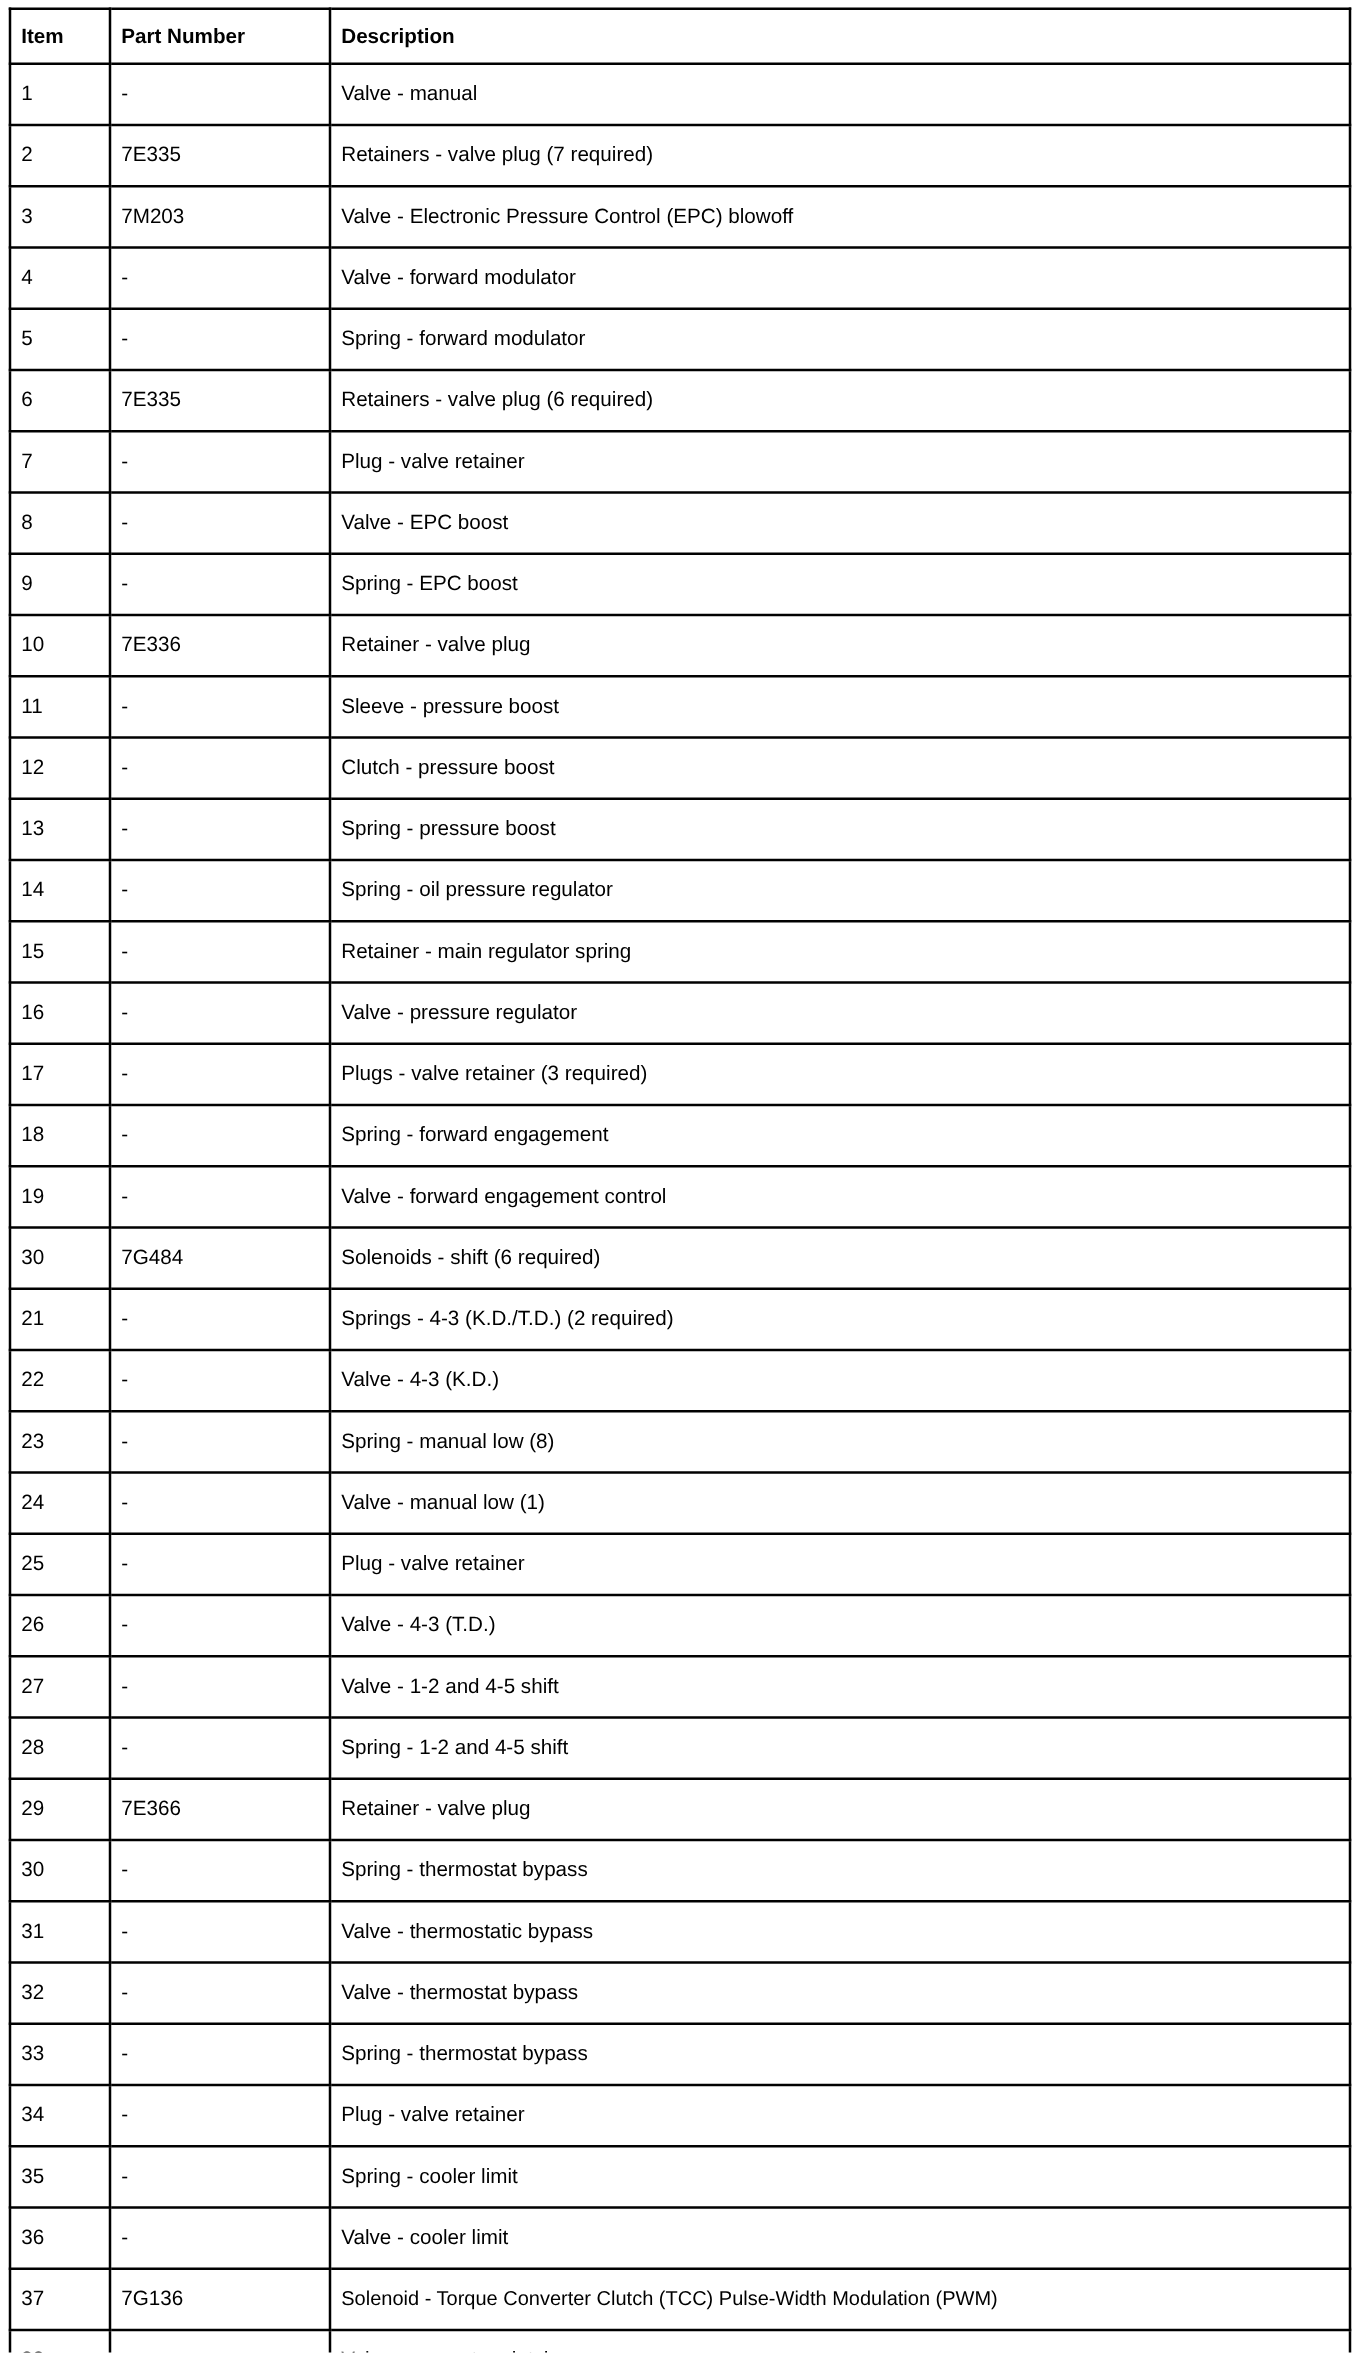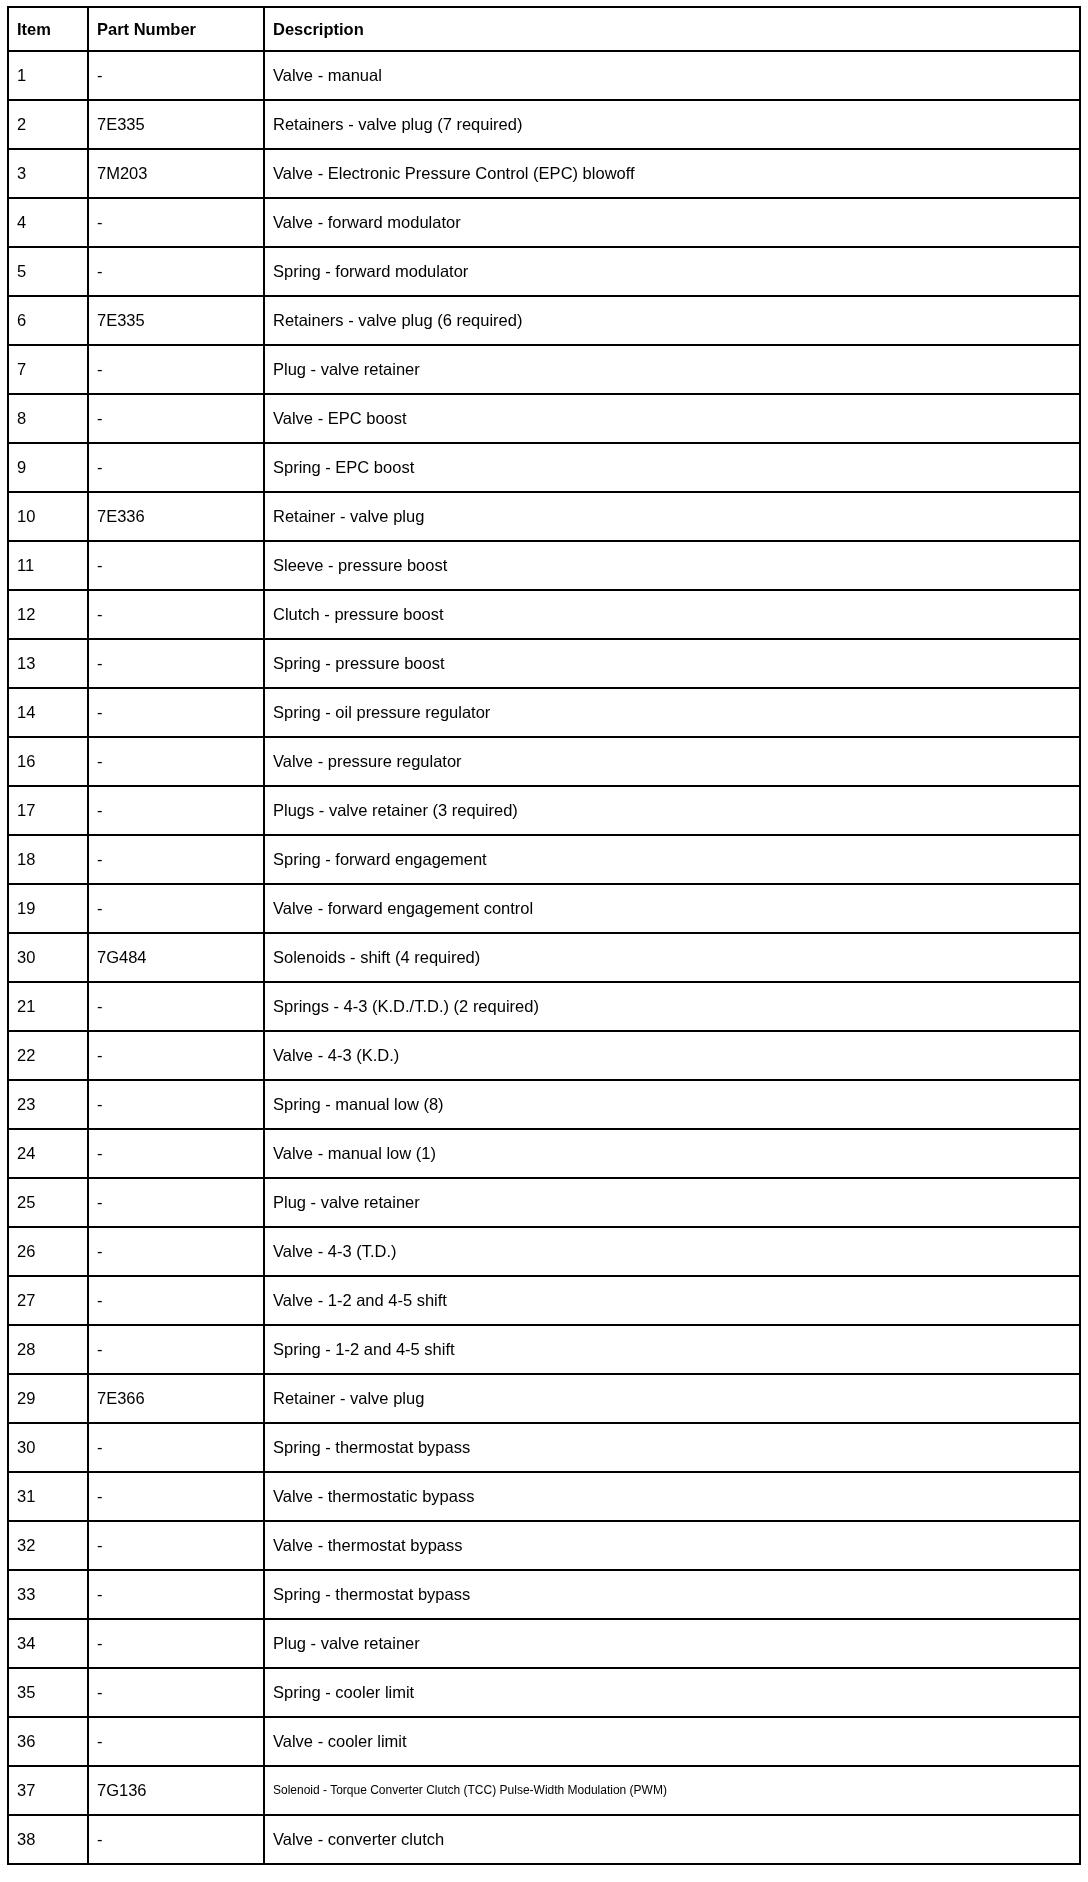--- a/index.html
+++ b/index.html
@@ -43,21 +43,21 @@
     height: 42px;
   }
   th.col-item, td.col-item { width: 62px; }
   th.col-part, td.col-part { width: 158px; }
   th.col-desc, td.col-desc { width: auto; }
   td.col-item, td.col-part, td.col-desc { text-align: left; }
   th.col-item { text-align: center; }
   th.col-part { text-align: center; }
   th.col-desc { text-align: center; }
   td.col-desc.small {
-    font-size: 12px;
+    font-size: 16px;
   }
 </style>
 </head>
 <body>
 
 <div class="page">
   <table class="parts-table">
     <thead>
       <tr>
         <th class="col-item">Item</th>
@@ -130,20 +130,25 @@
           <td class="col-item">13</td>
           <td class="col-part">-</td>
           <td class="col-desc">Spring - pressure boost</td>
         </tr>
         <tr>
           <td class="col-item">14</td>
           <td class="col-part">-</td>
           <td class="col-desc">Spring - oil pressure regulator</td>
         </tr>
         <tr>
+          <td class="col-item">15</td>
+          <td class="col-part">-</td>
+          <td class="col-desc">Retainer - main regulator spring</td>
+        </tr>
+        <tr>
           <td class="col-item">16</td>
           <td class="col-part">-</td>
           <td class="col-desc">Valve - pressure regulator</td>
         </tr>
         <tr>
           <td class="col-item">17</td>
           <td class="col-part">-</td>
           <td class="col-desc">Plugs - valve retainer (3 required)</td>
         </tr>
         <tr>
@@ -152,21 +157,21 @@
           <td class="col-desc">Spring - forward engagement</td>
         </tr>
         <tr>
           <td class="col-item">19</td>
           <td class="col-part">-</td>
           <td class="col-desc">Valve - forward engagement control</td>
         </tr>
         <tr>
           <td class="col-item">30</td>
           <td class="col-part">7G484</td>
-          <td class="col-desc">Solenoids - shift (4 required)</td>
+          <td class="col-desc">Solenoids - shift (6 required)</td>
         </tr>
         <tr>
           <td class="col-item">21</td>
           <td class="col-part">-</td>
           <td class="col-desc">Springs - 4-3 (K.D./T.D.) (2 required)</td>
         </tr>
         <tr>
           <td class="col-item">22</td>
           <td class="col-part">-</td>
           <td class="col-desc">Valve - 4-3 (K.D.)</td>

